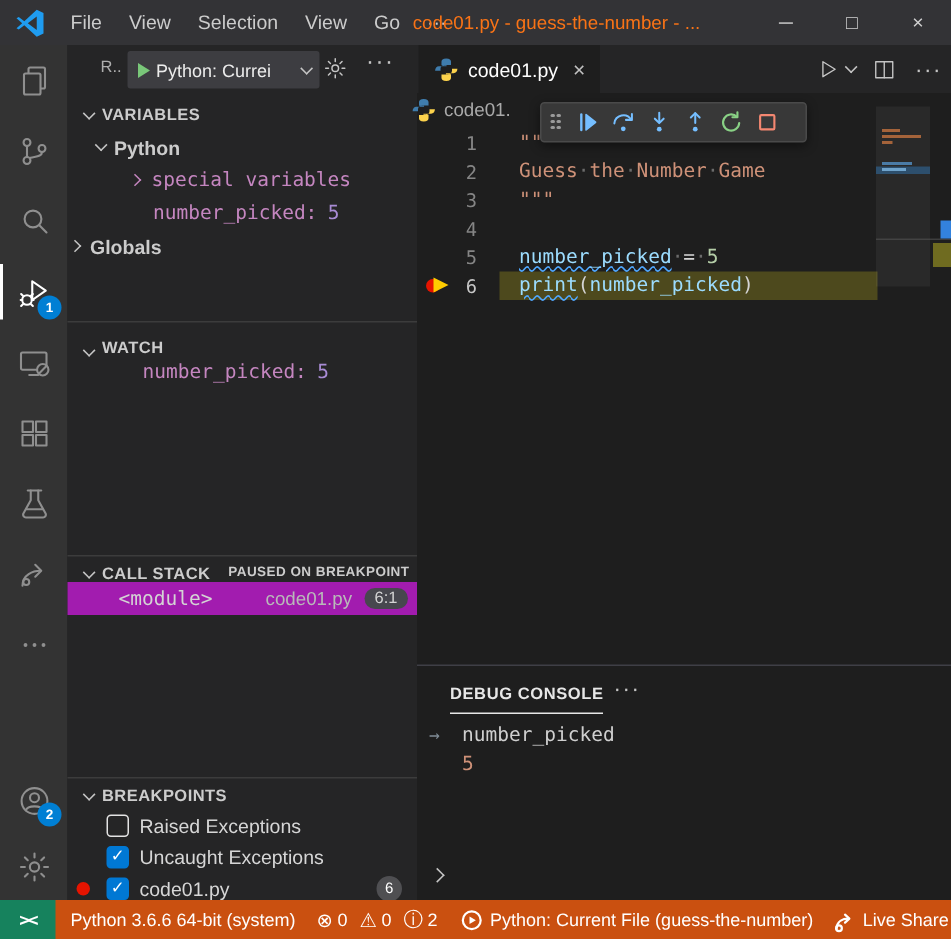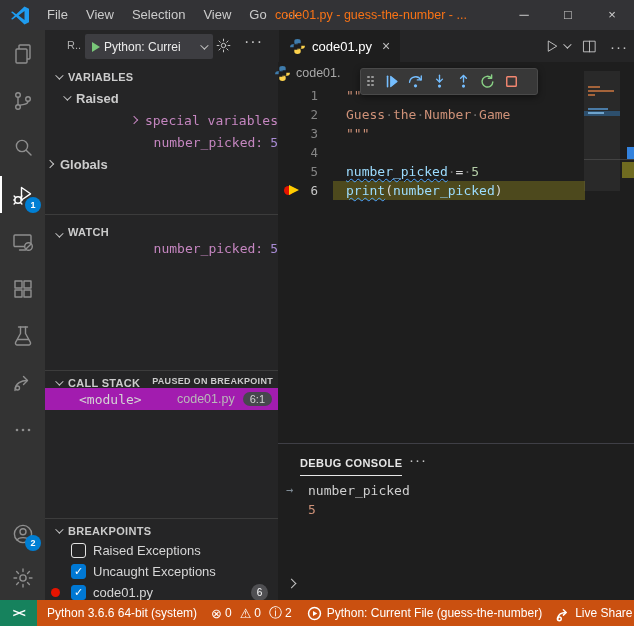--- a/index.html
+++ b/index.html
@@ -40,21 +40,21 @@
   .chev.right{transform:rotate(-45deg);}
   .chev.pink{border-color:#c586c0;}
   .gear-btn{position:absolute;left:170px;top:7px;color:#c5c5c5;}
   .gear-btn svg,.settings-gear svg{width:18px;height:18px;stroke:currentColor;fill:none;stroke-width:1.4;}
   .more-btn{position:absolute;left:199px;top:3px;color:#c5c5c5;font-size:16px;letter-spacing:1px;}
   .sec-header{position:absolute;left:0;right:0;height:22px;display:flex;align-items:center;padding-left:10px;
               font-size:11px;font-weight:bold;color:#cccccc;letter-spacing:.3px;}
   .sec-header .chev{margin-right:7px;}
   .sec-divider{position:absolute;left:0;right:0;height:1px;background:#3c3c3c;}
   .sb-row{position:absolute;left:0;right:0;height:22px;display:flex;align-items:center;color:#cccccc;}
-  .mono{font-family:"DejaVu Sans Mono",monospace;font-size:13px;justify-content:flex-end;}
+  .mono{font-family:"DejaVu Sans Mono",monospace;font-size:13px;}
   .dbg-name{color:#c586c0;}
   .dbg-val{color:#a88bd4;}
   .paused-label{position:absolute;right:5px;top:340px;height:22px;display:flex;align-items:center;
                 font-size:9px;font-weight:bold;color:#cccccc;letter-spacing:.3px;}
   .cs-row{background:#a21caf;}
   .cs-file{color:#b9b9b9;font-size:12.5px;margin-left:auto;margin-right:8px;}
   .cs-badge{background:#47474e;color:#d4d4d4;font-size:11px;border-radius:9px;padding:1px 7px;margin-right:6px;}
   #bp-list .bp-row{height:21px;display:flex;align-items:center;padding-left:6px;}
   .bp-dot-slot{width:12px;display:flex;align-items:center;}
   .bp-red-dot{width:9px;height:9px;border-radius:50%;background:#e51400;}
@@ -281,21 +281,21 @@
         </span>
       <span class="more-btn">···</span>
     </div>
 
     <div class="sec-header" style="top:36px;">
       <span class="chev down"></span>
       <span>VARIABLES</span>
     </div>
     <div class="sb-row" style="top:57px;padding-left:18px;">
       <span class="chev down" style="margin-right:7px;"></span>
-      <span style="font-weight:bold;">Raised</span>
+      <span style="font-weight:bold;">Python</span>
     </div>
     <div class="sb-row mono" style="top:79px;padding-left:42px;">
       <span class="chev right pink" style="margin-right:8px;"></span>
       <span class="dbg-name">special variables</span>
     </div>
     <div class="sb-row mono" style="top:101px;padding-left:57px;">
       <span class="dbg-name">number_picked:</span>
       <span class="dbg-val" style="margin-left:7px;">5</span>
     </div>
     <div class="sb-row" style="top:123px;padding-left:2px;">

